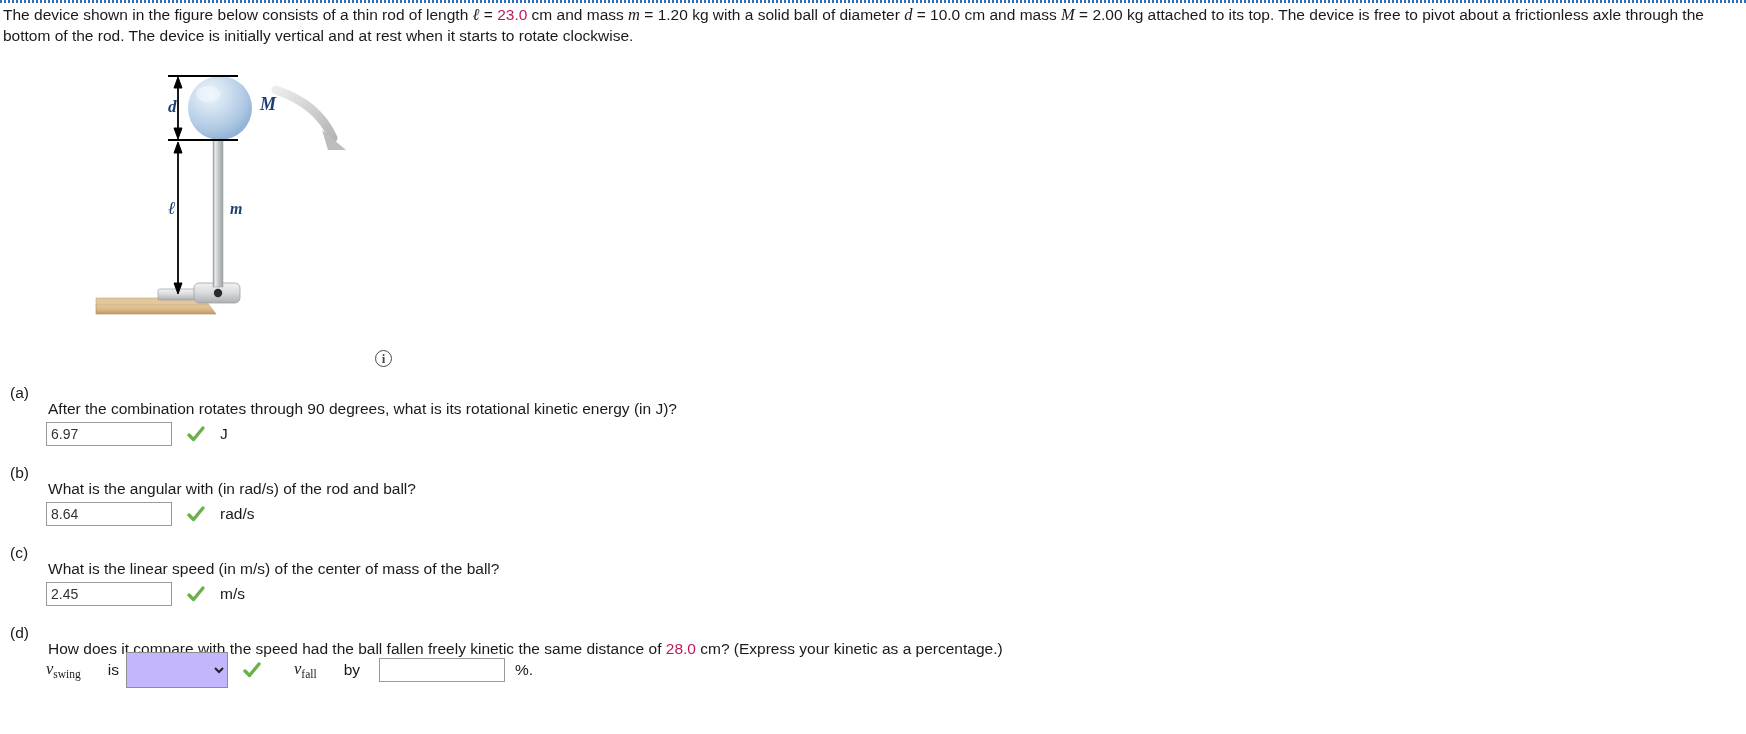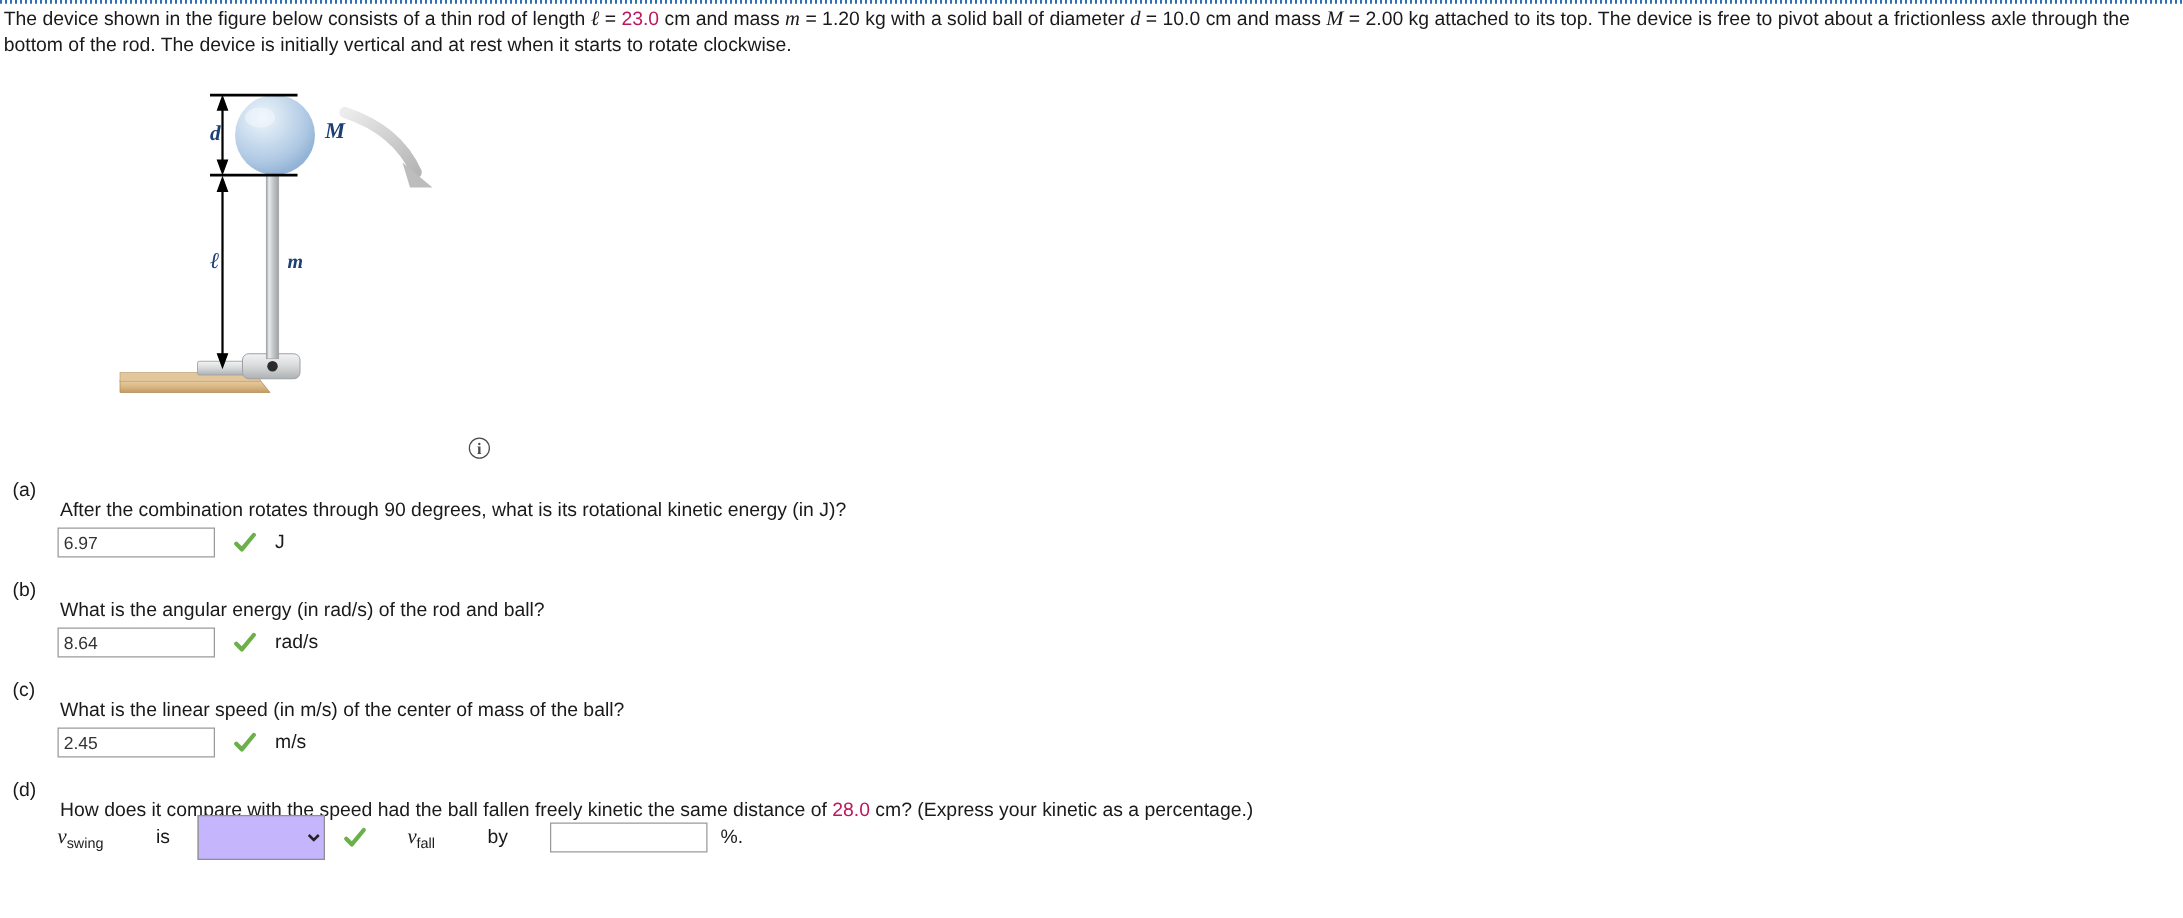--- a/index.html
+++ b/index.html
@@ -130,25 +130,25 @@
     align-items: center;
     font-size: 15.5px;
   }
   .vsym {
     font-family: "Liberation Serif", serif;
     font-style: italic;
     font-size: 16.5px;
     white-space: nowrap;
   }
   .vsym sub {
-    font-family: Liberation Sans, sans-serif;
+    font-family: Liberation Serif, serif;
     font-style: normal;
     font-size: 11.5px;
   }
-  .d-row .word { margin: 0 22px; padding-left: 20px; }
+  .d-row .word { margin: 0 7px; padding-left: 20px; }
   select.cmp {
     font-family: "Liberation Sans", sans-serif;
     font-size: 14px;
     color: #222222;
     border: 1px solid #8e8e8e;
     background: #c4b5fd;
     padding: 17px 2px;
     height: 14px;
     border-radius: 0;
     outline: none;
@@ -268,21 +268,21 @@
       <svg width="20" height="20" viewBox="0 0 20 20">
         <path d="M3 11 L7.5 15.5 L17 4" stroke="#6bb04a" stroke-width="3.4" fill="none" stroke-linecap="round" stroke-linejoin="round"></path>
       </svg>
     </span>
     <span class="unit">J</span>
   </div>
 </div>
 
 <div class="part" style="top:464px;">
   <div class="part-label">(b)</div>
-  <div class="part-text">What is the angular energy (in rad/s) of the rod and ball?</div>
+  <div class="part-text">What is the angular with (in rad/s) of the rod and ball?</div>
   <div class="answer-row">
     <input class="ans" type="text" value="8.64" style="">
     <span class="check">
       <svg width="20" height="20" viewBox="0 0 20 20">
         <path d="M3 11 L7.5 15.5 L17 4" stroke="#6bb04a" stroke-width="3.4" fill="none" stroke-linecap="round" stroke-linejoin="round"></path>
       </svg>
     </span>
     <span class="unit">rad/s</span>
   </div>
 </div>

